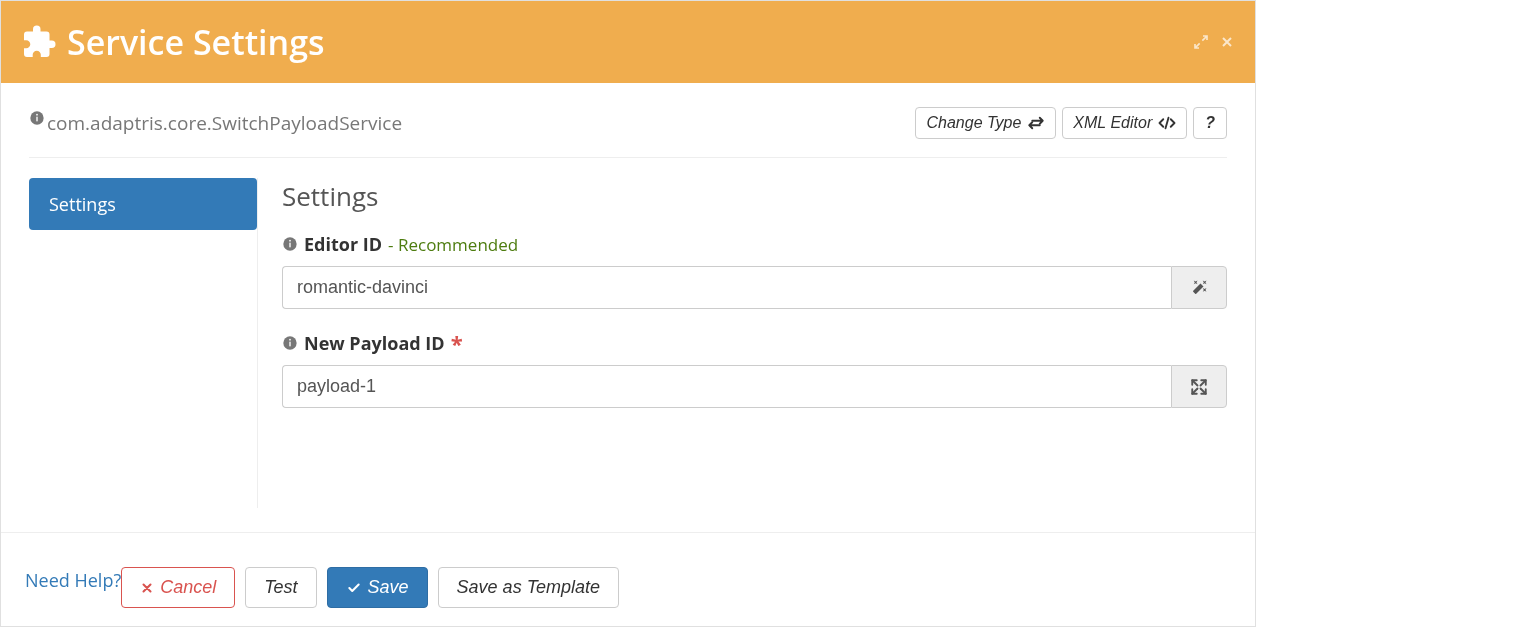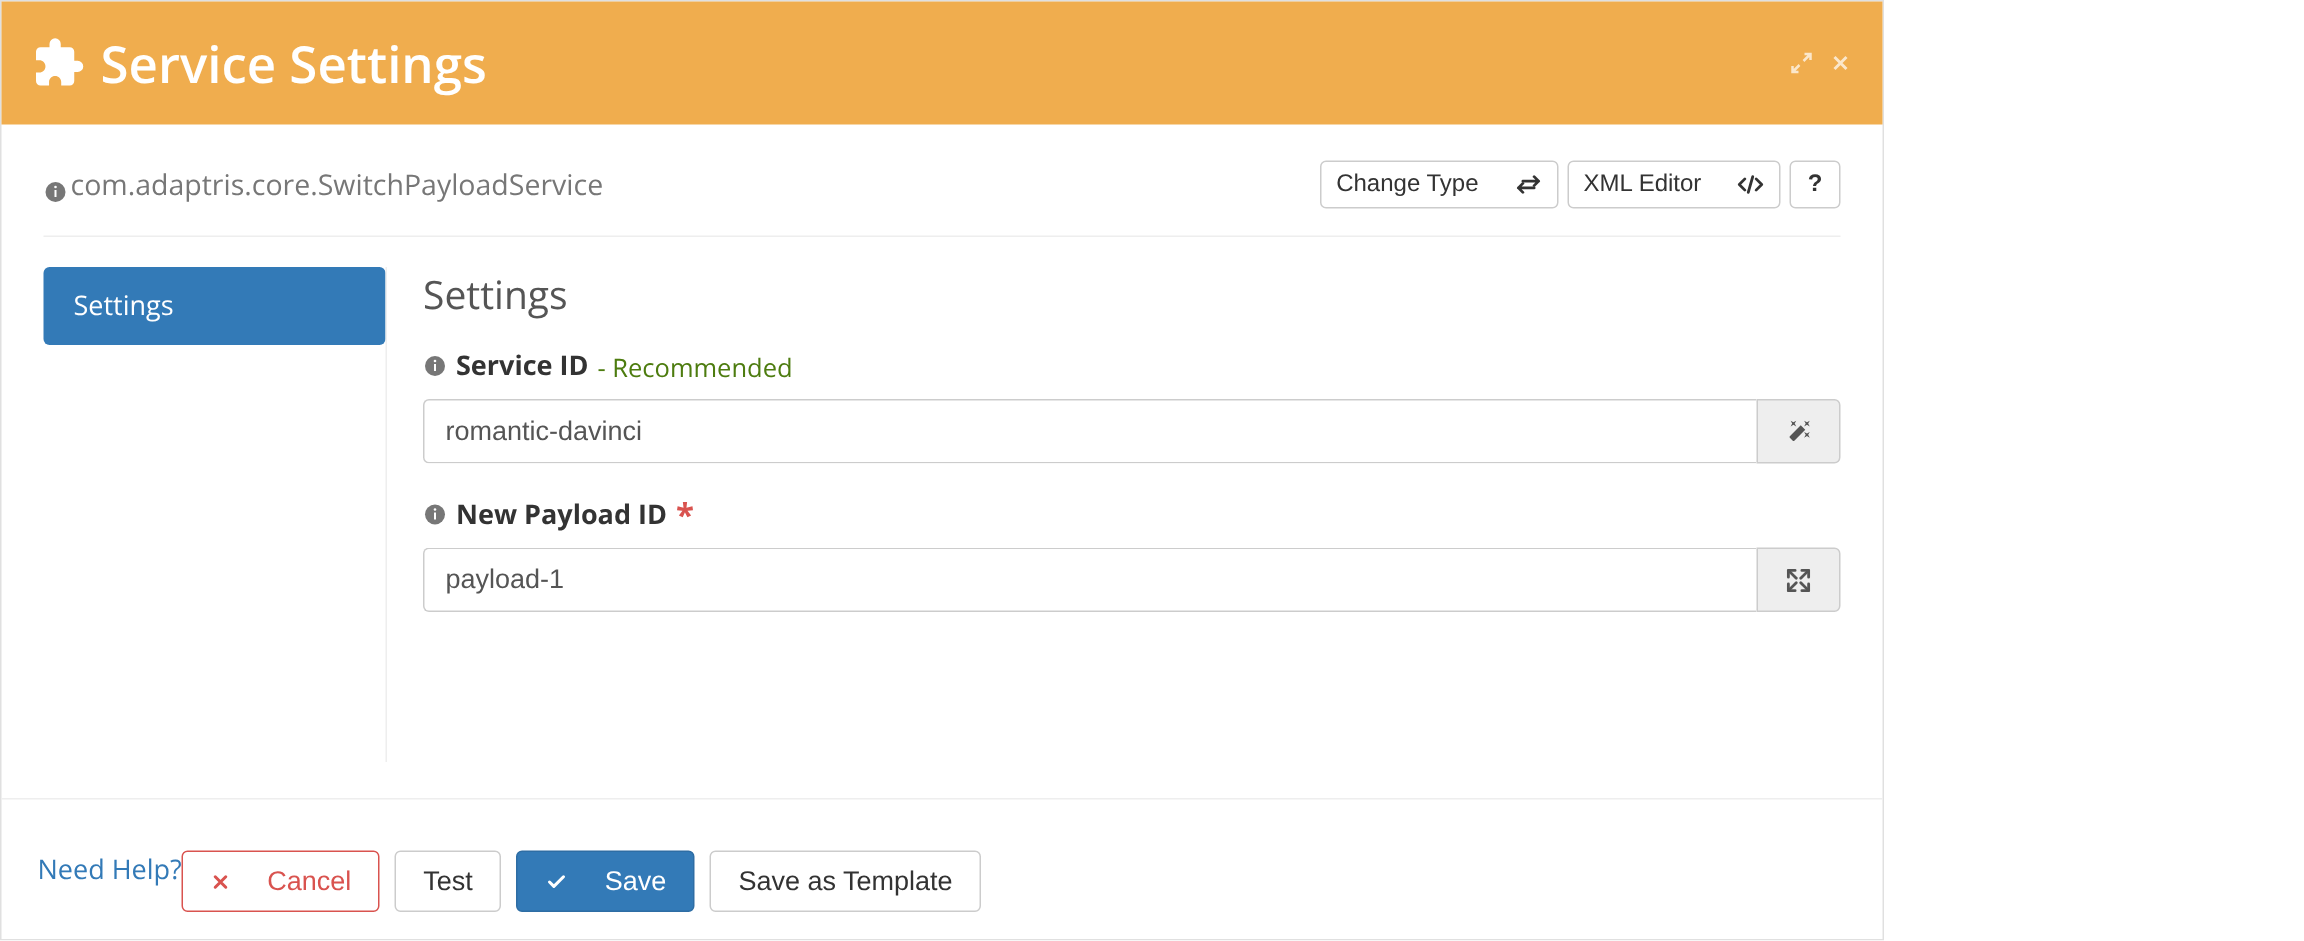--- a/index.html
+++ b/index.html
@@ -56,21 +56,21 @@
       align-items: center;
       justify-content: space-between;
       margin-bottom: 18px;
     }
 
     .service-classname {
       font-size: 19px;
       color: #777;
       font-weight: 400;
       display: flex;
-      align-items: flex-end;
+      align-items: flex-start;
     }
 
     .service-classname .info-icon {
       margin-right: 2px;
       font-size: 17px;
     }
 
     .button-group {
       display: flex;
       gap: 6px;
@@ -79,22 +79,23 @@
 
     .btn {
       border: 1px solid #ccc;
       background: #fff;
       padding: 6px 10px;
       font-size: 16px;
       border-radius: 4px;
       cursor: pointer;
       display: flex;
       align-items: center;
-      gap: 24px;
+      gap: 6px;
       color: #333;
+      font-style: italic;
     }
 
     .btn-group-segmented {
       display: flex;
     }
     .btn-group-segmented .btn {
       border-radius: 0;
       border-right-width: 0;
     }
     .btn-group-segmented .btn:first-child {
@@ -347,21 +348,21 @@
 
         <div class="form-group">
           <div class="form-label">
             <span class="info-icon">
               <svg width="16" height="16" viewBox="0 0 24 24" fill="#777">
                 <circle cx="12" cy="12" r="10"></circle>
                 <rect x="11" y="10" width="2" height="7" fill="#fff"></rect>
                 <circle cx="12" cy="7" r="1.3" fill="#fff"></circle>
               </svg>
             </span>
-            <span class="label-text">Service ID</span>
+            <span class="label-text">Editor ID</span>
             <span class="hint">- Recommended</span>
           </div>
           <div class="input-group">
             <input type="text" value="romantic-davinci" style="">
             <div class="input-addon">
               <span>
                 <svg width="18" height="18" viewBox="0 0 24 24" fill="#555">
                   <path d="M7.5 5.6L5 7l1.4-2.5L5 2l2.5 1.4L10 2 8.6 4.5 10 7 7.5 5.6zM19.5 15.6L17 17l1.4-2.5L17 12l2.5 1.4L22 12l-1.4 2.5L22 17l-2.5-1.4zM22 2l-2.5 1.4L17 2l1.4 2.5L17 7l2.5-1.4L22 7l-1.4-2.5L22 2zM14 6l-9.7 9.7c-.4.4-.4 1 0 1.4l2.6 2.6c.4.4 1 .4 1.4 0L18 10l-4-4z"></path>
                 </svg>
               </span>

